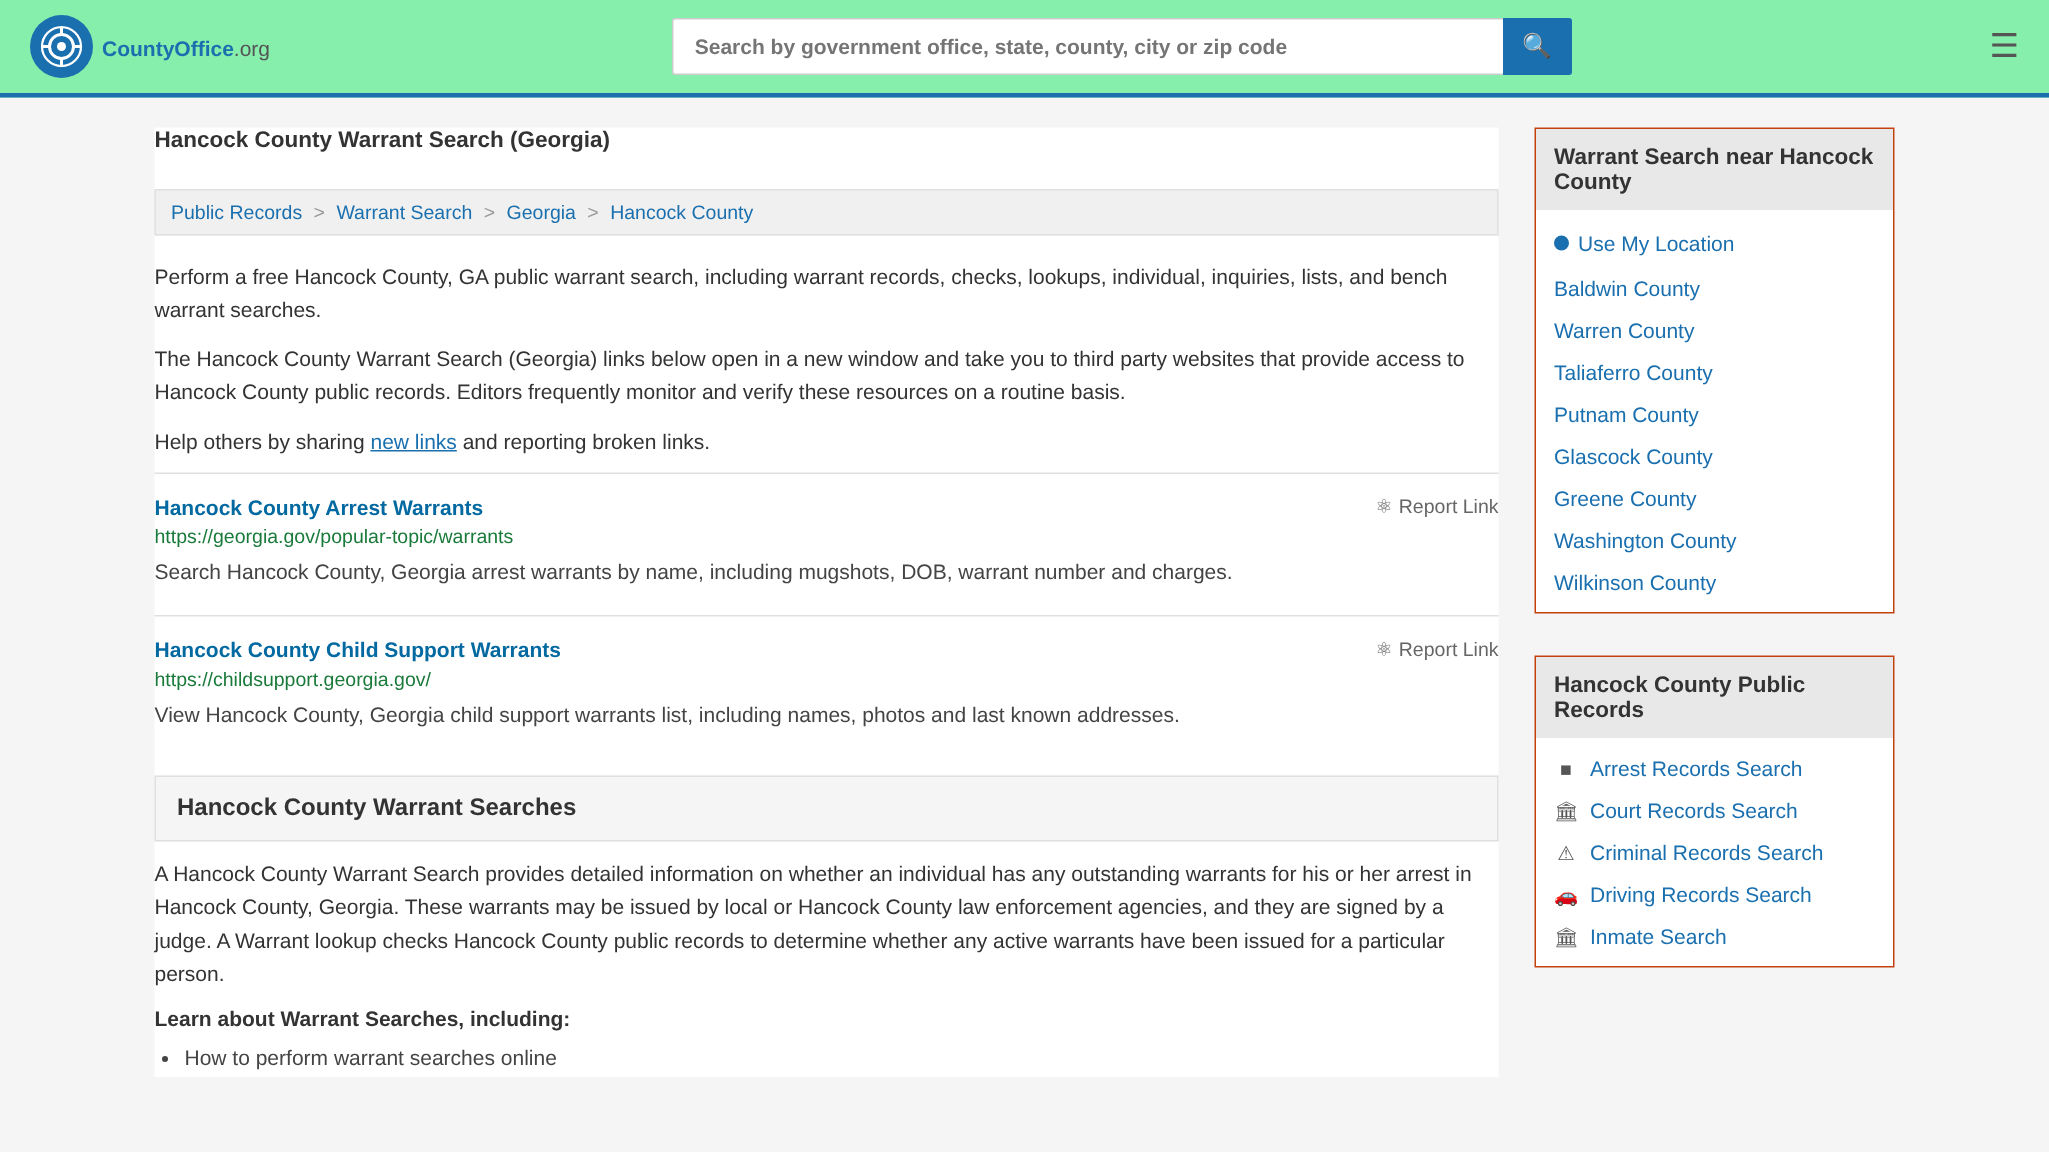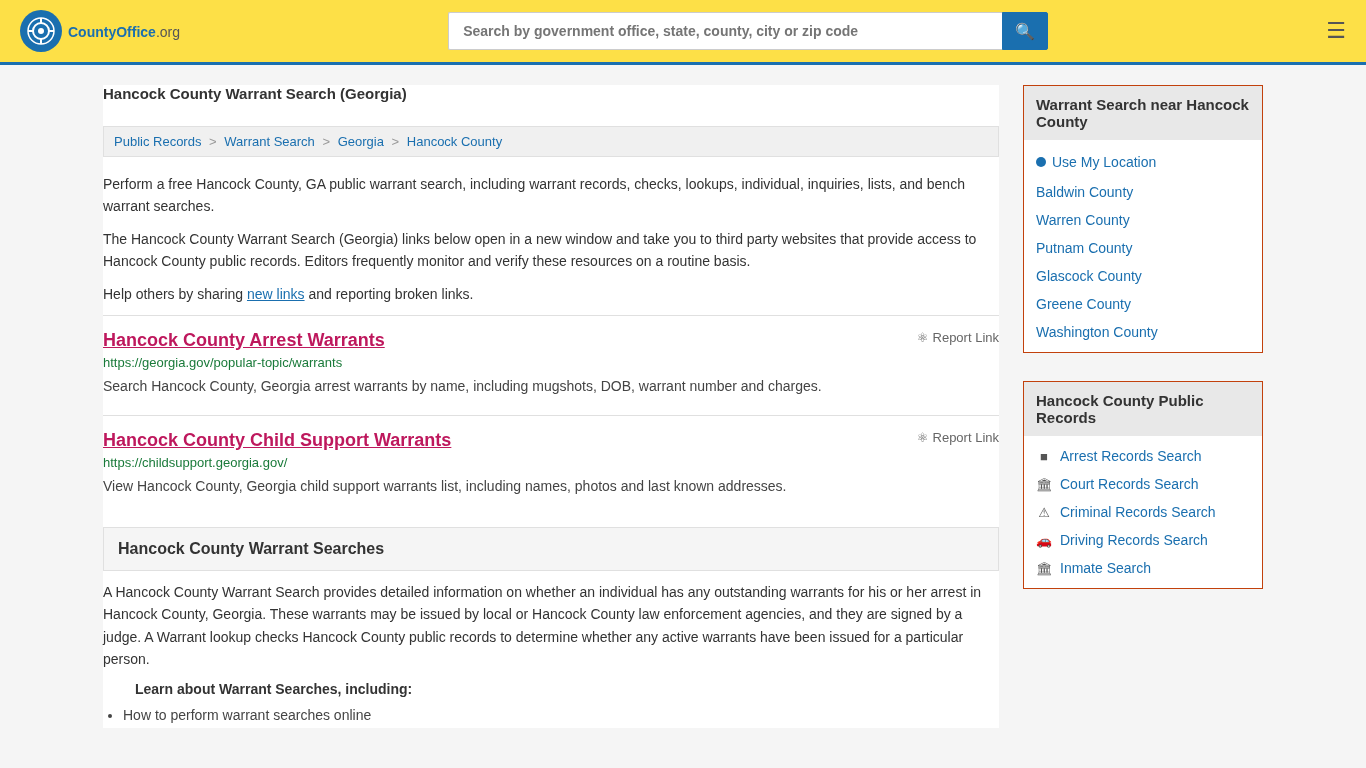--- a/index.html
+++ b/index.html
@@ -1,20 +1,20 @@
 <!DOCTYPE html>
 <html><head>
   <meta charset="utf-8">
   <style>
     * { box-sizing: border-box; margin: 0; padding: 0; }
     body { font-family: Arial, sans-serif; font-size: 14px; color: #333; background: #f5f5f5; }
 
     
     .header {
-      background: #fde047;
+      background: #86efac;
       border-bottom: 3px solid #1a6faf;
       padding: 10px 20px;
       display: flex;
       align-items: center;
       justify-content: space-between;
     }
     .logo-area {
       display: flex;
       align-items: center;
       gap: 6px;
@@ -139,24 +139,23 @@
       padding: 14px 0;
       margin-top: 4px;
     }
     .record-item-header {
       display: flex;
       justify-content: space-between;
       align-items: flex-start;
       margin-bottom: 4px;
     }
     .record-title {
-      font-size: 18px;
-      font-weight: bold;
-      color: #be185d;
-      text-decoration: underline;
+      font-size: 14px;
+      font-weight: bold;
+      color: #0369a1;
       cursor: pointer;
     }
     .report-link {
       font-size: 13px;
       color: #666;
       cursor: pointer;
       display: flex;
       align-items: center;
       gap: 4px;
       white-space: nowrap;
@@ -189,21 +188,20 @@
       font-size: 14px;
       color: #333;
       line-height: 1.6;
       margin: 10px 0;
     }
     .learn-heading {
       font-size: 14px;
       font-weight: bold;
       margin-top: 10px;
       color: #333;
-      margin-left: 32px;
     }
     .bullet-list {
       margin-left: 20px;
       margin-top: 6px;
     }
     .bullet-list li {
       font-size: 14px;
       color: #444;
       line-height: 1.8;
     }
@@ -347,24 +345,26 @@
 
     <div class="sidebar-section">
       <div class="sidebar-section-header">Warrant Search near Hancock County</div>
       <div class="sidebar-section-body">
         <div class="use-location">
           <span class="location-dot"></span>
           <span>Use My Location</span>
         </div>
         <a class="sidebar-link-item" href="#">Baldwin County</a>
         <a class="sidebar-link-item" href="#">Warren County</a>
+        <a class="sidebar-link-item" href="#">Taliaferro County</a>
         <a class="sidebar-link-item" href="#">Putnam County</a>
         <a class="sidebar-link-item" href="#">Glascock County</a>
         <a class="sidebar-link-item" href="#">Greene County</a>
         <a class="sidebar-link-item" href="#">Washington County</a>
+        <a class="sidebar-link-item" href="#">Wilkinson County</a>
       </div>
     </div>
 
     <div class="sidebar-section">
       <div class="sidebar-section-header">Hancock County Public Records</div>
       <div class="sidebar-section-body">
         <a class="sidebar-link-item" href="#">
           <span class="sidebar-icon">■</span>
           <span>Arrest Records Search</span>
         </a>

